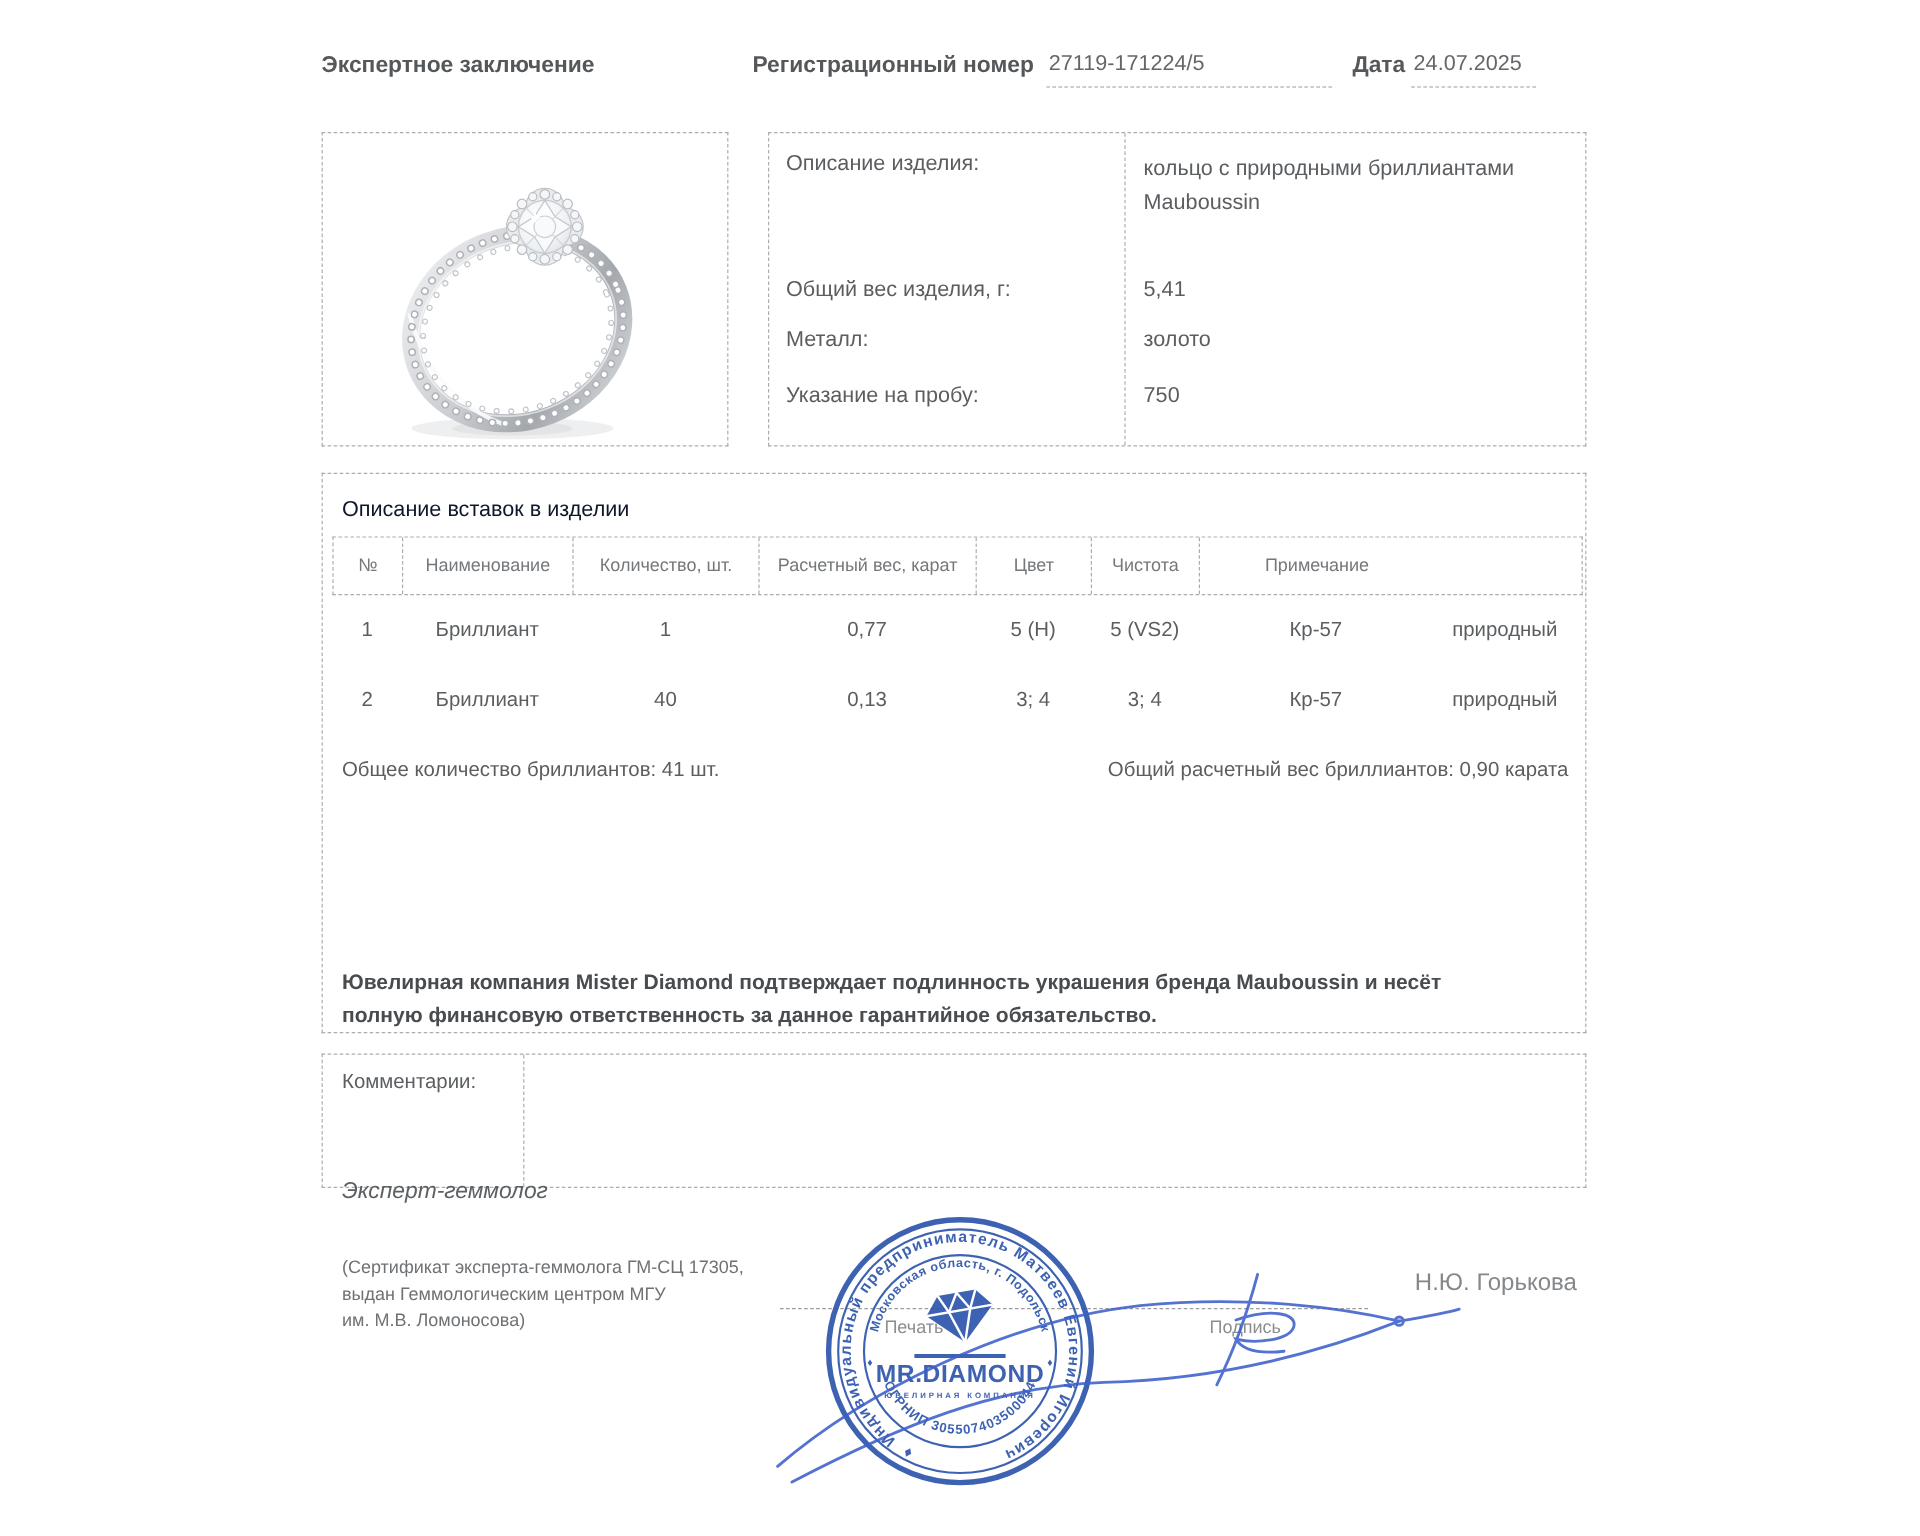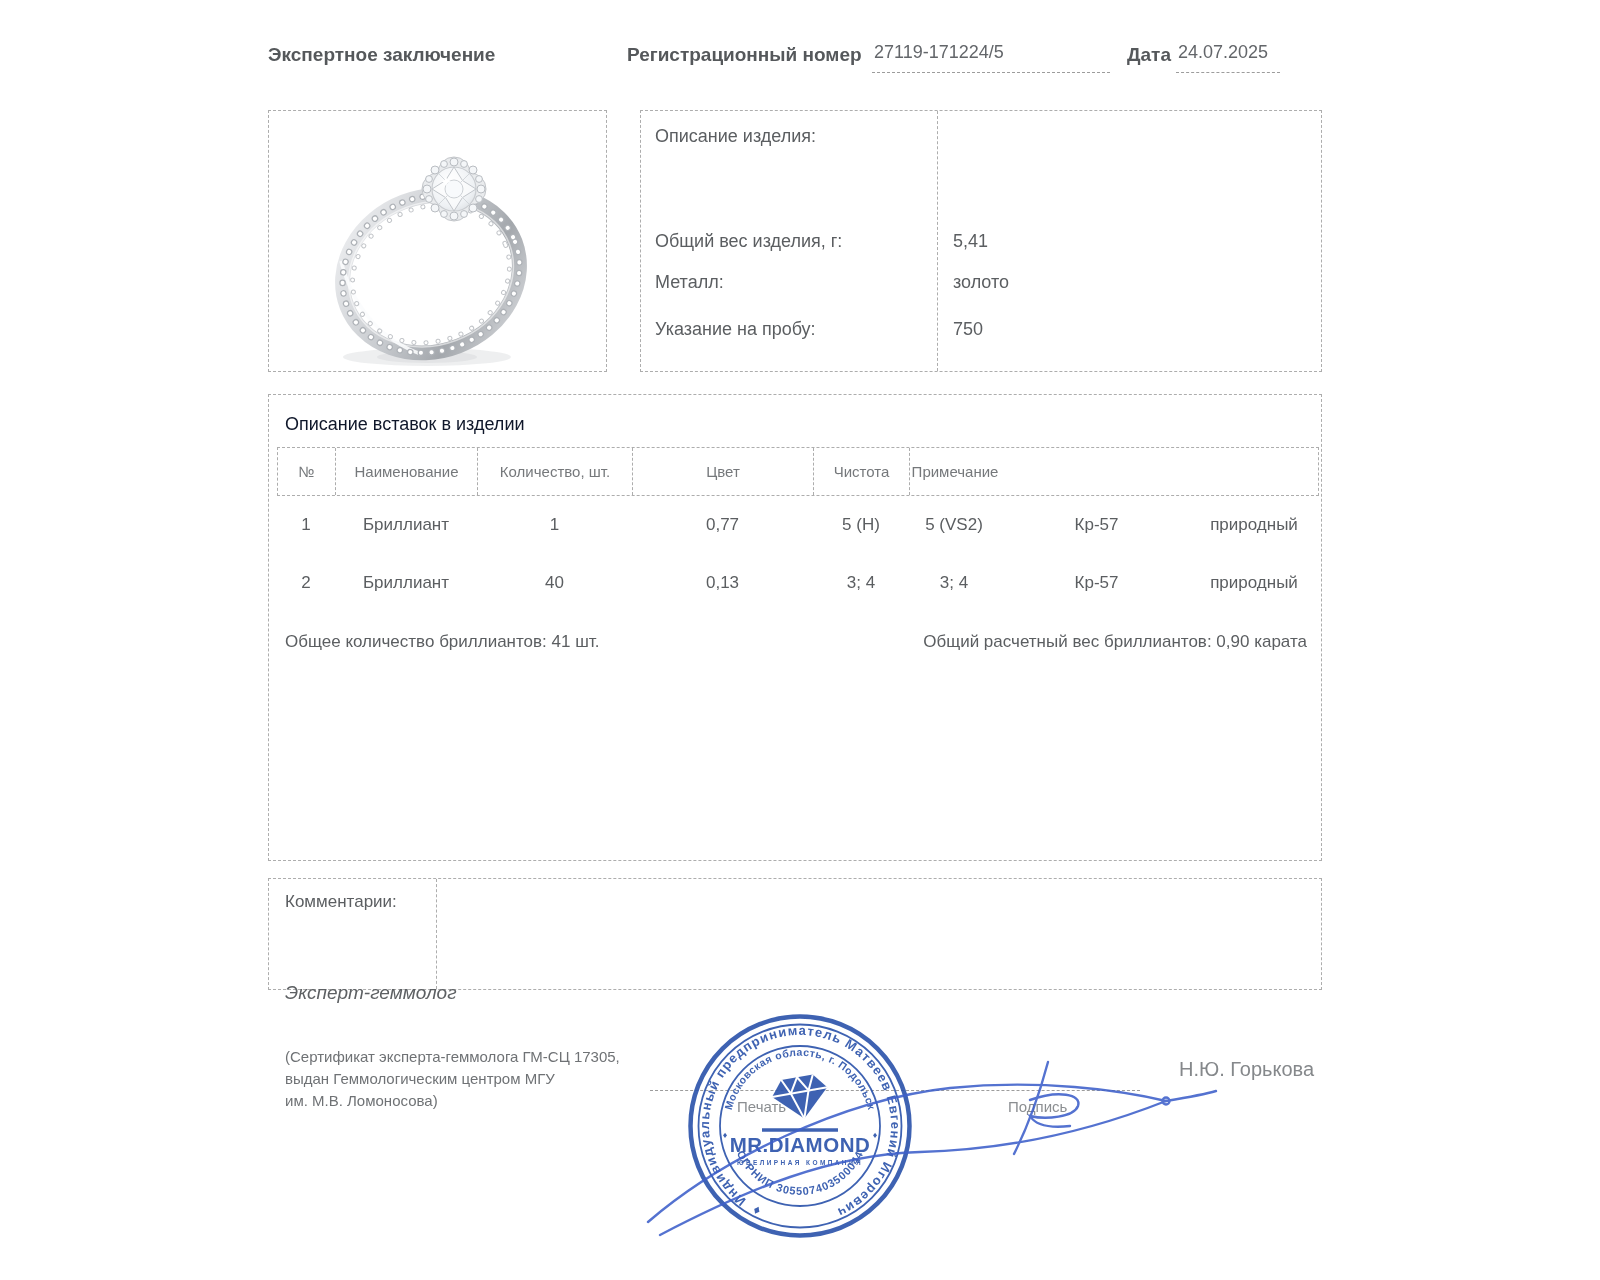--- a/index.html
+++ b/index.html
@@ -104,35 +104,37 @@
         <circle cx="0" cy="0" r="9" fill="#f8fafc" stroke="#cdd1d5" stroke-width="1"></circle>
         <path d="M 6.4 -6.4 L 15.5 -15.5 M 6.4 6.4 L 15.5 15.5 M -6.4 6.4 L -15.5 15.5 M -6.4 -6.4 L -15.5 -15.5" stroke="#d3d7db" stroke-width="1"></path>
         <path d="M -8 -12 l 1.5 3 l 3 1.5 l -3 1.5 l -1.5 3 l -1.5 -3 l -3 -1.5 l 3 -1.5 Z" fill="#ffffff"></path>
       </g>
     </svg>
   </div>
 
   <div class="dash-box" style="left:640px; top:110px; width:682px; height:262px;">
     <div class="v-divider" style="left:296px;"></div>
     <div class="abs f-label" style="left:14px; top:15px;">Описание изделия:</div>
+    <div class="abs f-value" style="left:312px; top:15px; width:356px; line-height:28px;">кольцо с природными бриллиантами Mauboussin</div>
     <div class="abs f-label" style="left:14px; top:120px;">Общий вес изделия, г:</div>
     <div class="abs f-value" style="left:312px; top:120px;">5,41</div>
     <div class="abs f-label" style="left:14px; top:161px;">Металл:</div>
     <div class="abs f-value" style="left:312px; top:161px;">золото</div>
     <div class="abs f-label" style="left:14px; top:208px;">Указание на пробу:</div>
     <div class="abs f-value" style="left:312px; top:208px;text-align:right;">750</div>
   </div>
 
   <div class="dash-box" style="left:268px; top:394px; width:1054px; height:467px;">
     <div class="abs section-title" style="left:16px; top:19px;">Описание вставок в изделии</div>
 
     <div class="thead" style="left:8px; top:52px; width:1042px; height:49px;">
       <div class="th">№</div>
       <div class="th">Наименование</div>
       <div class="th">Количество, шт.</div>
+      <div class="th">Расчетный вес, карат</div>
       <div class="th">Цвет</div>
       <div class="th">Чистота</div>
       <div class="th">Примечание</div>
     </div>
 
     <div class="abs" style="left:8px; top:101px; width:1042px;">
       <div class="trow">
         <div class="td">1</div>
         <div class="td">Бриллиант</div>
         <div class="td">1</div>
@@ -150,20 +152,24 @@
         <div class="td">3; 4</div>
         <div class="td">3; 4</div>
         <div class="td">Кр-57</div>
         <div class="td">природный</div>
       </div>
     </div>
 
     <div class="abs totals" style="left:16px; top:237px;">Общее количество бриллиантов: 41 шт.</div>
     <div class="abs totals" style="right:14px; top:237px;">Общий расчетный вес бриллиантов: 0,90 карата</div>
 
+    <div class="abs guarantee" style="left:16px; top:409px;">
+      <div>Ювелирная компания Mister Diamond подтверждает подлинность украшения бренда Mauboussin и несёт</div>
+      <div>полную финансовую ответственность за данное гарантийное обязательство.</div>
+    </div>
   </div>
 
   <div class="dash-box" style="left:268px; top:878px; width:1054px; height:112px;">
     <div class="v-divider" style="left:167px;"></div>
     <div class="abs comment-label" style="left:16px; top:13px;">Комментарии:</div>
   </div>
 
   <div class="abs expert-title" style="left:285px; top:982px;font-style:italic;">Эксперт-геммолог</div>
   <div class="abs cert-text" style="left:285px; top:1046px;">
     <div>(Сертификат эксперта-геммолога ГМ-СЦ 17305,</div>

